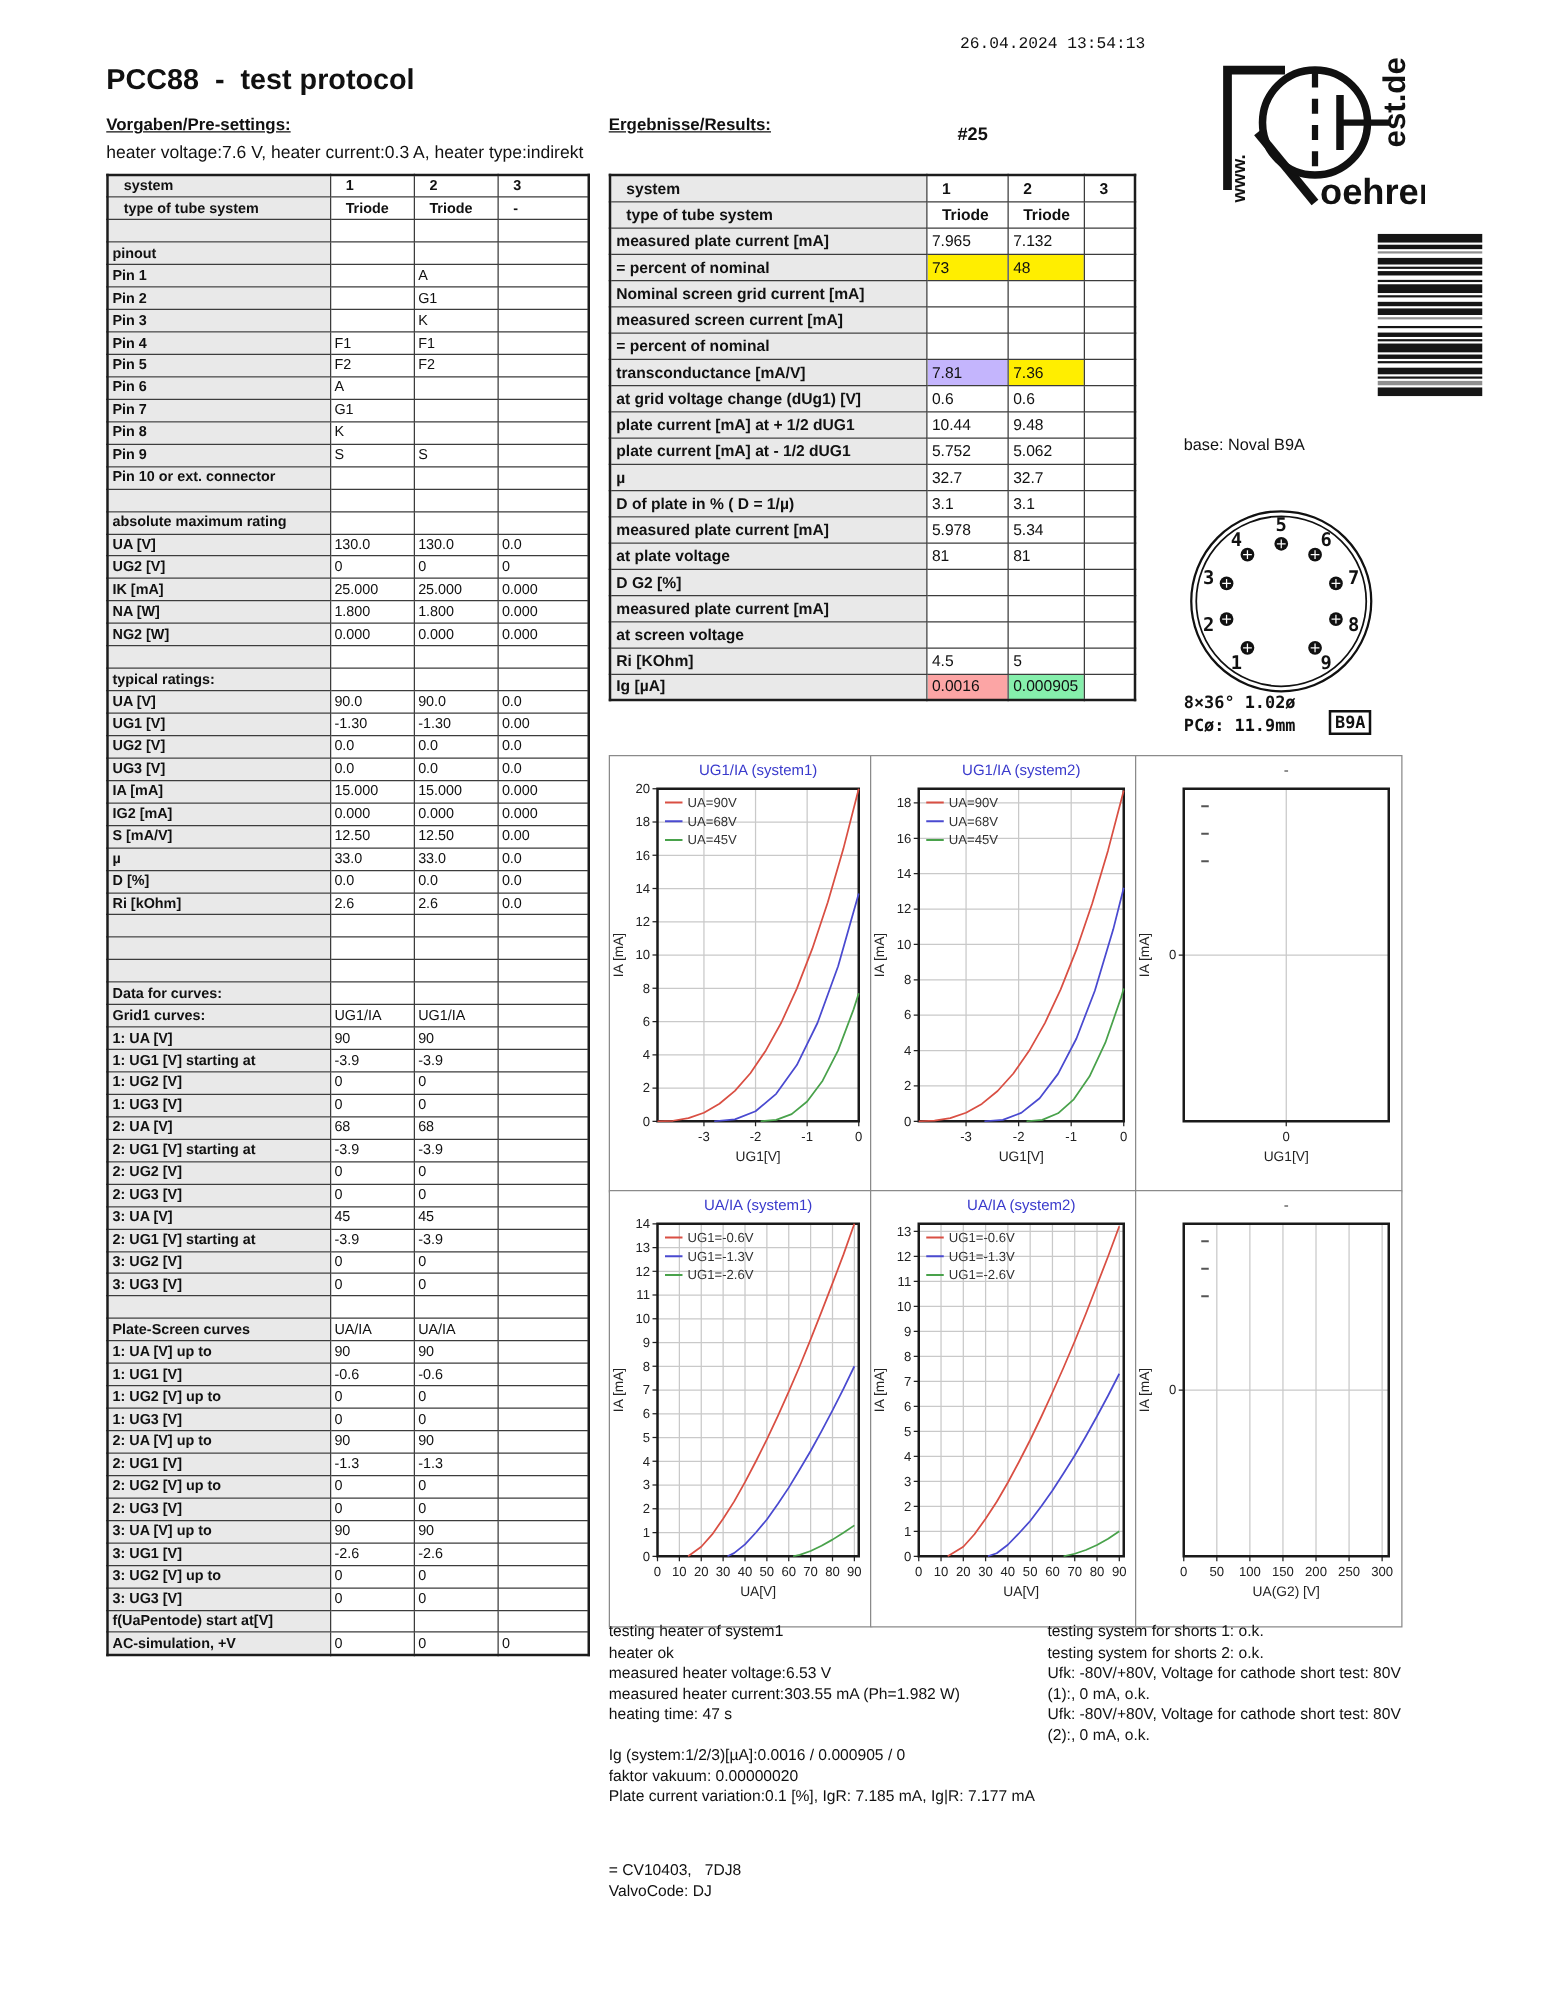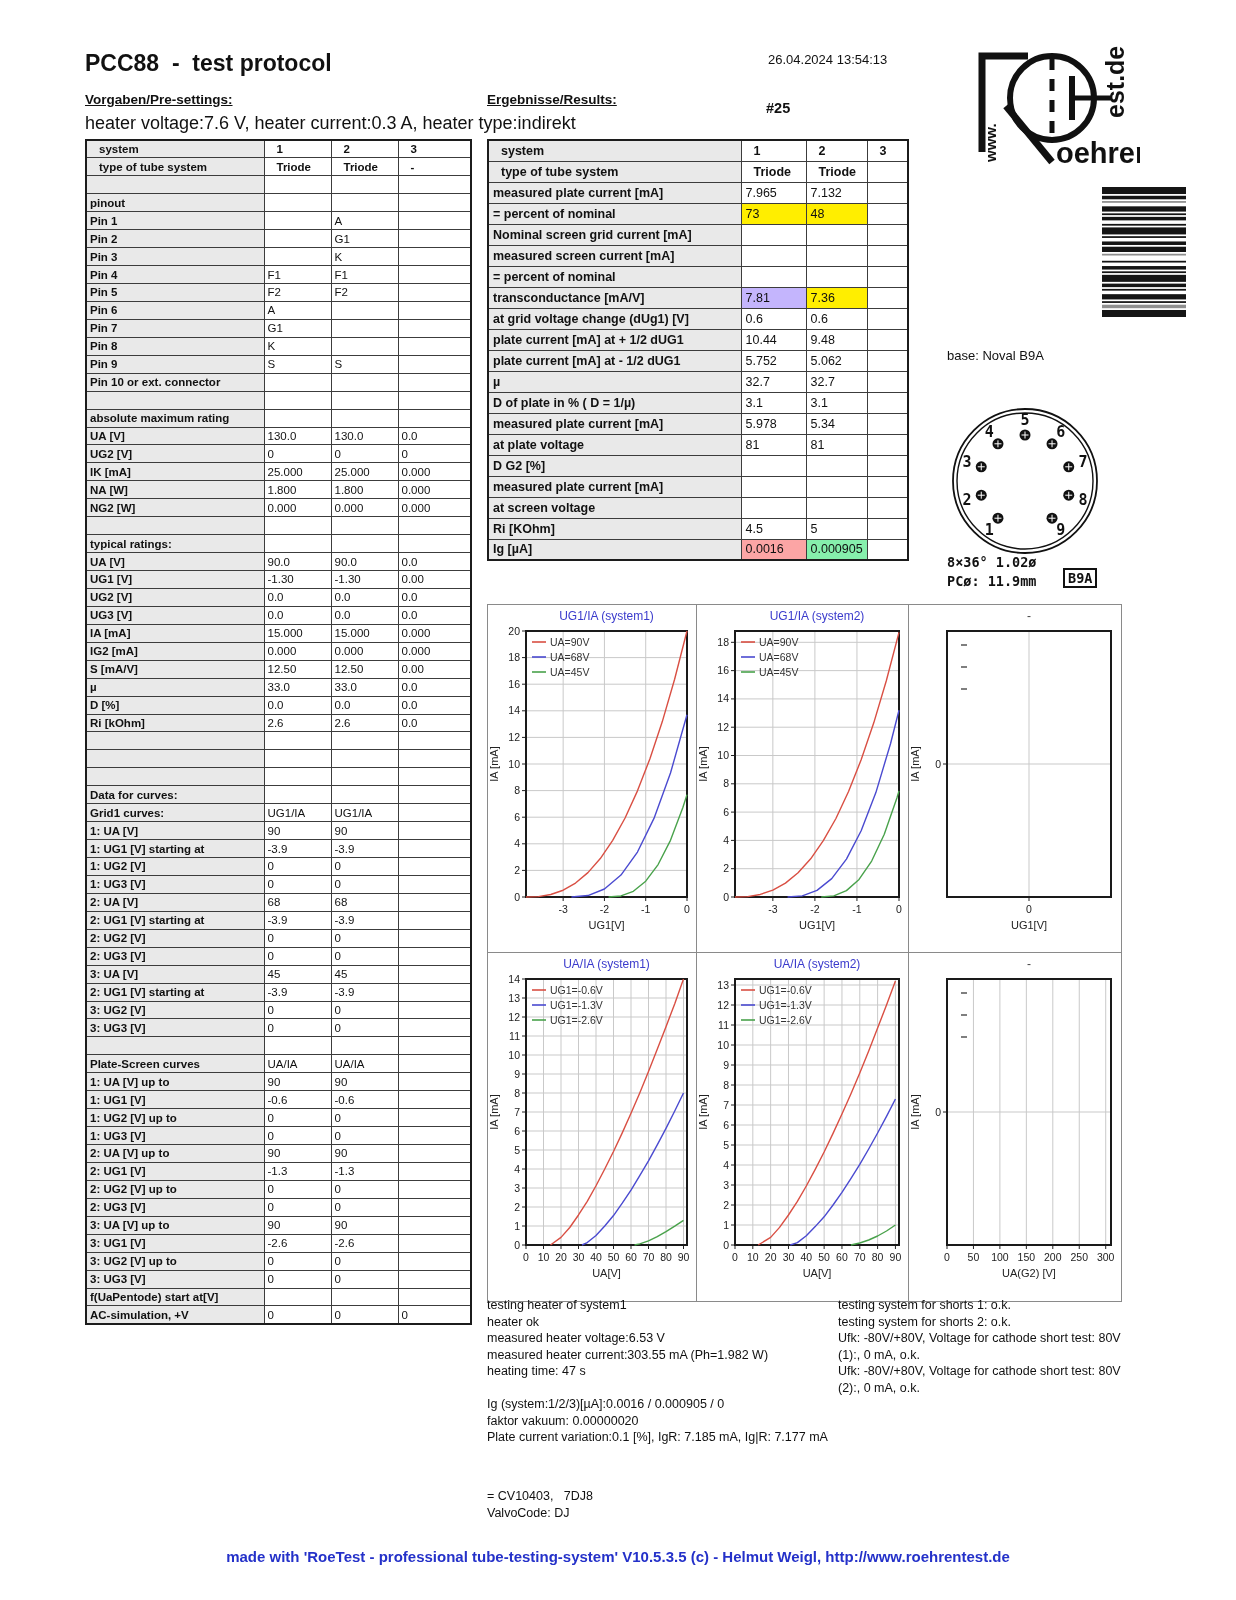--- a/index.html
+++ b/index.html
@@ -1,21 +1,21 @@
 <!DOCTYPE html>
 <html><head>
 <meta charset="utf-8">
 <style>
   html,body{margin:0;padding:0;background:#fff;}
   .page{position:relative;width:1236px;height:1600px;background:#ffffff;
         font-family:"Liberation Sans",sans-serif;color:#111;overflow:hidden;}
   .abs{position:absolute;}
   .doc-title{font-size:23px;font-weight:bold;white-space:pre;}
   .section-heading{font-size:13.5px;font-weight:bold;text-decoration:underline;}
-  .plain{font-size:18px;}
+  .plain{font-size:14px;}
   .datetime{font-size:13px;}
   .serial{font-size:14.5px;font-weight:bold;}
   table{border-collapse:collapse;table-layout:fixed;border:2px solid #1c1c1c;}
   td{border:1px solid #3c3c3c;overflow:hidden;white-space:nowrap;box-sizing:border-box;
      font-size:11.5px;vertical-align:middle;background:#fff;}
   td.lbl{background:#e9e9e9;font-weight:bold;}
   table.pst td{height:17.95px;padding:0 3px;}
   table.res td{height:21px;padding:0 4px;font-size:12.5px;}
   tr.boldvals td{font-weight:bold;padding-left:12px;}
   .note-line{font-size:12.5px;line-height:16.5px;white-space:pre;}
@@ -24,21 +24,21 @@
            border:2px solid #111;padding:0 3px;display:inline-block;}
   .footer{width:1236px;text-align:center;font-size:15px;font-weight:bold;color:#2431c9;}
   .chart-cell{position:absolute;border:1px solid #8a8a8a;background:#fff;}
   svg{display:block;}
 </style>
 </head>
 <body>
 
 <div class="page">
 
-  <div class="abs datetime" style="left:768px;top:52px;">26.04.2024  13:54:13</div>
+  <div class="abs datetime" style="left:768px;top:27px;font-family:Liberation Mono, monospace;">26.04.2024  13:54:13</div>
 
   <div class="abs doc-title" style="left:85px;top:50px;">PCC88  -  test protocol</div>
 
   <div class="abs section-heading" style="left:85px;top:92px;">Vorgaben/Pre-settings:</div>
 
   <div class="abs plain" style="left:85px;top:113px;">heater voltage:7.6 V, heater current:0.3 A, heater type:indirekt</div>
 
   <div class="abs section-heading" style="left:487px;top:92px;">Ergebnisse/Results:</div>
 
   <div class="abs serial" style="left:766px;top:100px;">#25</div>
@@ -1033,15 +1033,14 @@
       <div class="note-line">Ufk: -80V/+80V, Voltage for cathode short test: 80V</div>
       <div class="note-line">(1):, 0 mA, o.k.</div>
       <div class="note-line">Ufk: -80V/+80V, Voltage for cathode short test: 80V</div>
       <div class="note-line">(2):, 0 mA, o.k.</div>
     </div>
   <div class="abs" style="left:487px;top:1488px;" id="equiv-notes">
       <div class="note-line">= CV10403,   7DJ8</div>
       <div class="note-line">ValvoCode: DJ</div>
     </div>
 
-  <div class="abs footer" style="left:0;top:1548px;">made with 'RoeTest - professional tube-testing-system' V10.5.3.5 (c) - Helmut Weigl, http://www.roehrentest.de</div>
 
 </div>
 
 </body></html>

